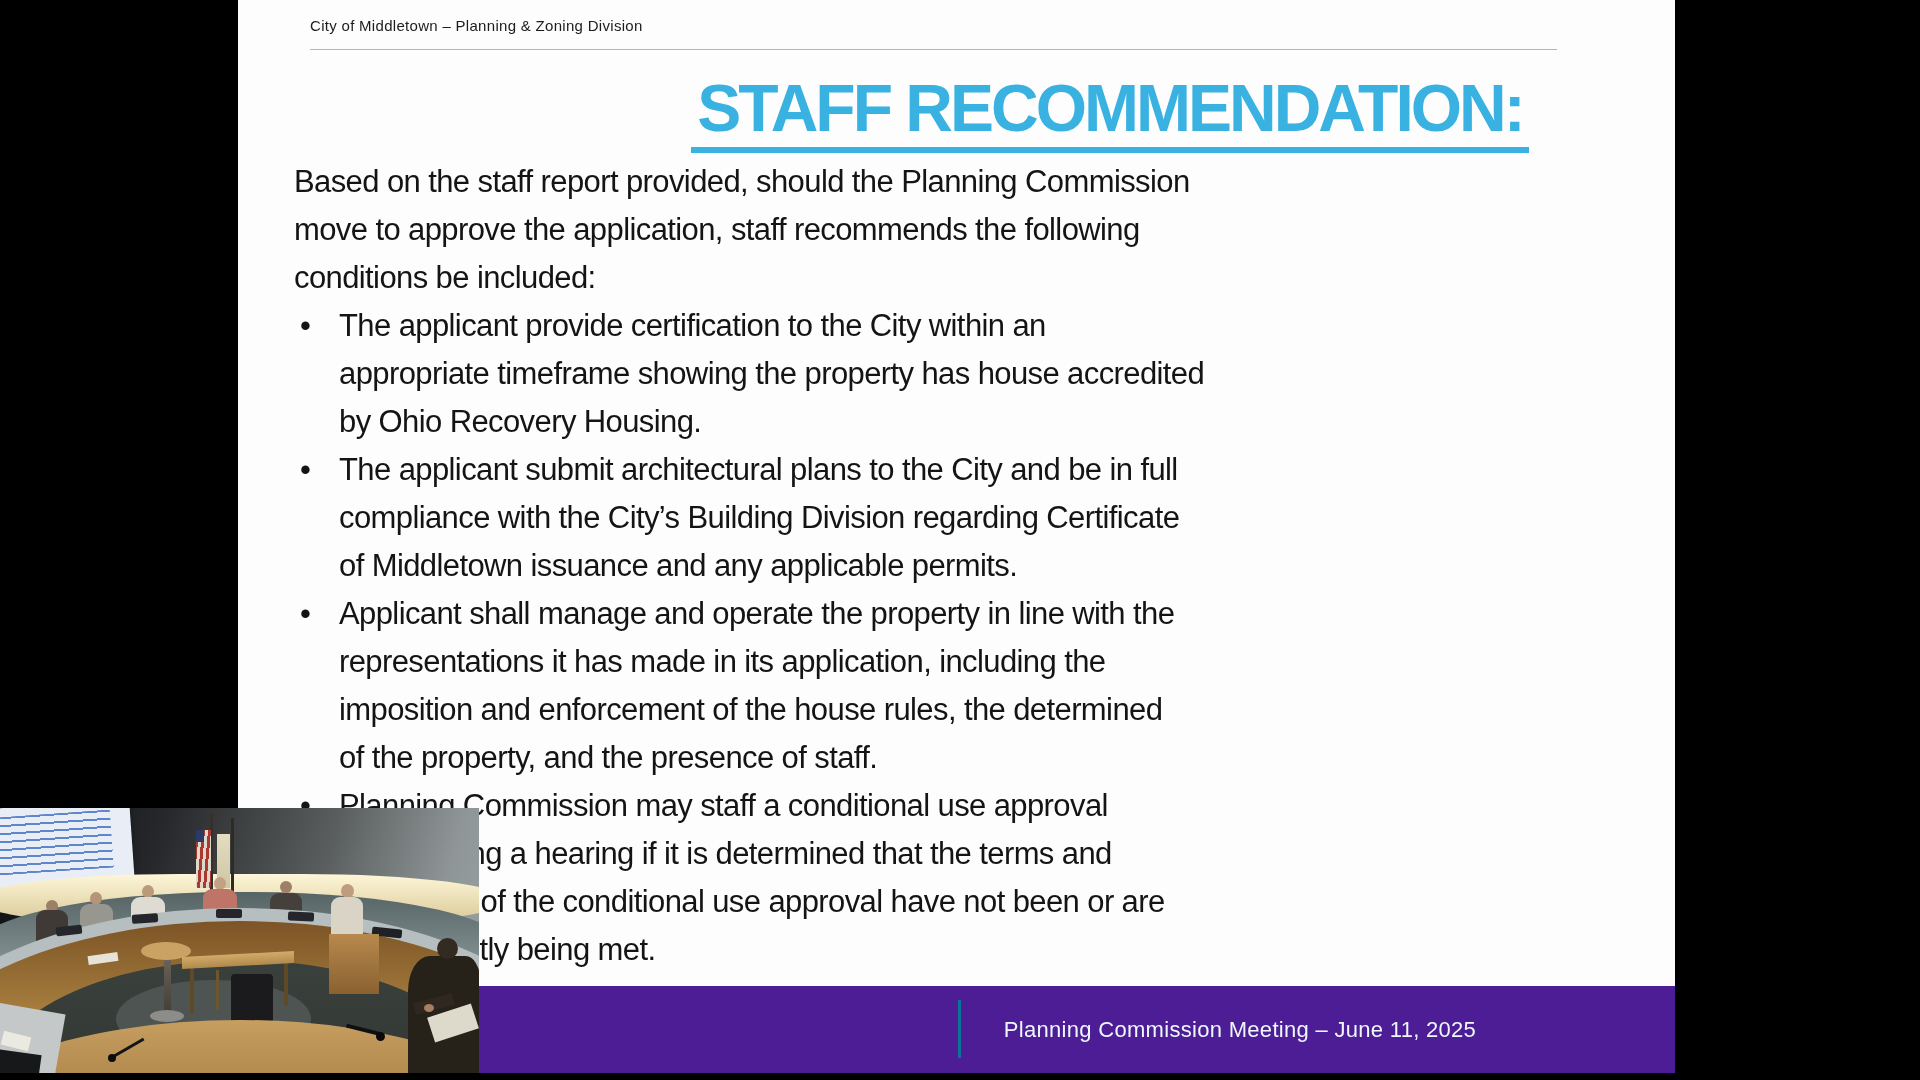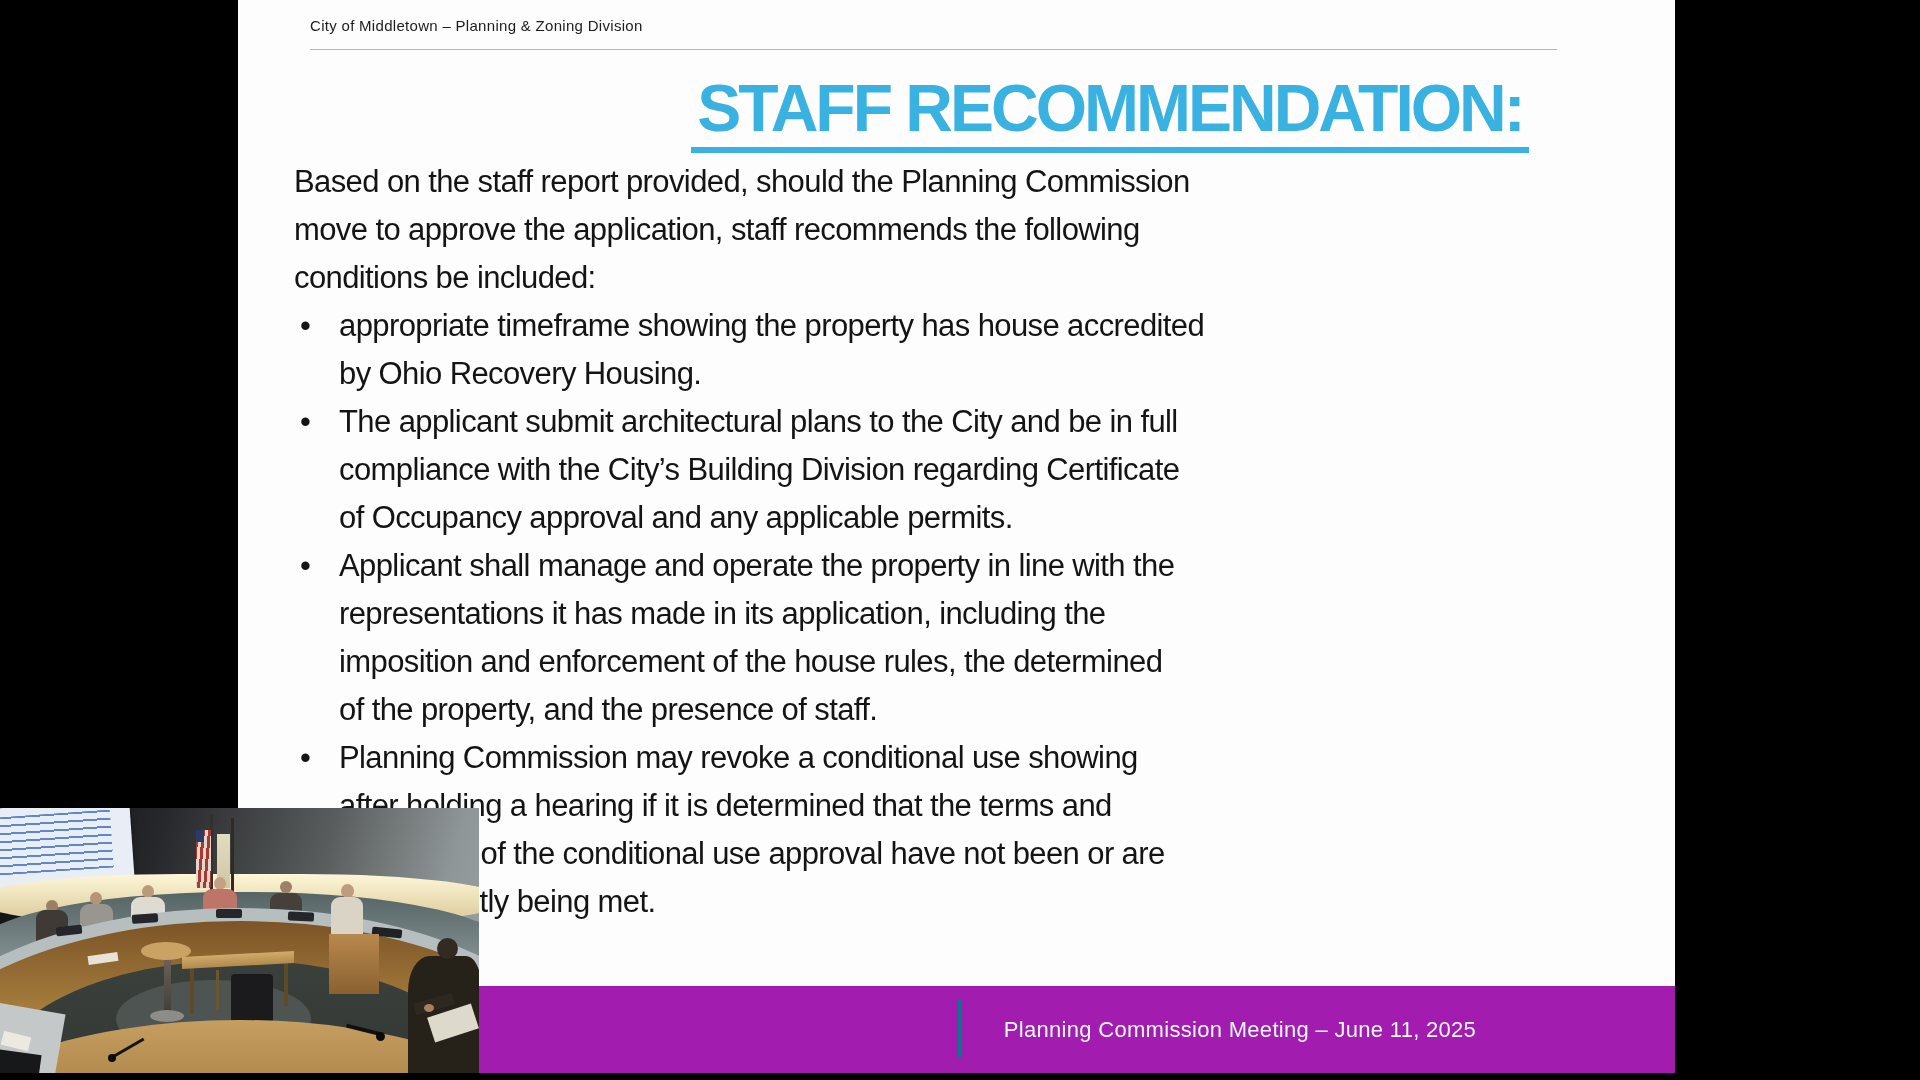--- a/index.html
+++ b/index.html
@@ -27,21 +27,21 @@
   }
   .body-text{
     position:absolute;left:56px;top:158px;width:1010px;
     font-size:31px;letter-spacing:-0.6px;color:#141414;line-height:48px;
   }
   .body-line{white-space:nowrap;height:48px;}
   .bullet-item{position:relative;padding-left:45px;}
   .bullet-mark{position:absolute;left:6px;top:0;height:48px;}
   
   .footer-bar{
-    position:absolute;left:0;top:986px;width:1437px;height:87px;background:#a21caf;
+    position:absolute;left:0;top:986px;width:1437px;height:87px;background:#4c1d95;
   }
   .footer-divider{
     position:absolute;left:720px;top:14px;width:3px;height:58px;background:#0e7196;
   }
   .footer-text{
     position:absolute;left:722px;top:0;width:560px;height:87px;
     display:flex;align-items:center;justify-content:center;
     color:#eef8fb;font-size:22px;letter-spacing:.3px;white-space:nowrap;
   }
   
@@ -139,42 +139,43 @@
     <span class="slide-title">STAFF RECOMMENDATION:</span>
   </div>
 
   <div class="body-text">
     <div class="body-line">Based on the staff report provided, should the Planning Commission</div>
     <div class="body-line">move to approve the application, staff recommends the following</div>
     <div class="body-line">conditions be included:</div>
 
     <div class="bullet-item">
       <span class="bullet-mark">•</span>
+      <div class="body-line">The applicant provide certification to the City within an</div>
       <div class="body-line">appropriate timeframe showing the property has house accredited</div>
       <div class="body-line">by Ohio Recovery Housing.</div>
     </div>
 
     <div class="bullet-item">
       <span class="bullet-mark">•</span>
       <div class="body-line">The applicant submit architectural plans to the City and be in full</div>
       <div class="body-line">compliance with the City’s Building Division regarding Certificate</div>
-      <div class="body-line">of Occupancy approval and any applicable permits.</div>
+      <div class="body-line">of Middletown issuance and any applicable permits.</div>
     </div>
 
     <div class="bullet-item">
       <span class="bullet-mark">•</span>
       <div class="body-line">Applicant shall manage and operate the property in line with the</div>
       <div class="body-line">representations it has made in its application, including the</div>
       <div class="body-line">imposition and enforcement of the house rules, the determined</div>
       <div class="body-line">of the property, and the presence of staff.</div>
     </div>
 
     <div class="bullet-item">
       <span class="bullet-mark">•</span>
-      <div class="body-line">Planning Commission may revoke a conditional use showing</div>
+      <div class="body-line">Planning Commission may staff a conditional use approval</div>
       <div class="body-line">after holding a hearing if it is determined that the terms and</div>
       <div class="body-line">conditions of the conditional use approval have not been or are</div>
       <div class="body-line">not presently being met.</div>
     </div>
   </div>
 
   <div class="footer-bar">
     <div class="footer-divider"></div>
     <div class="footer-text">Planning Commission Meeting – June 11, 2025</div>
   </div>

